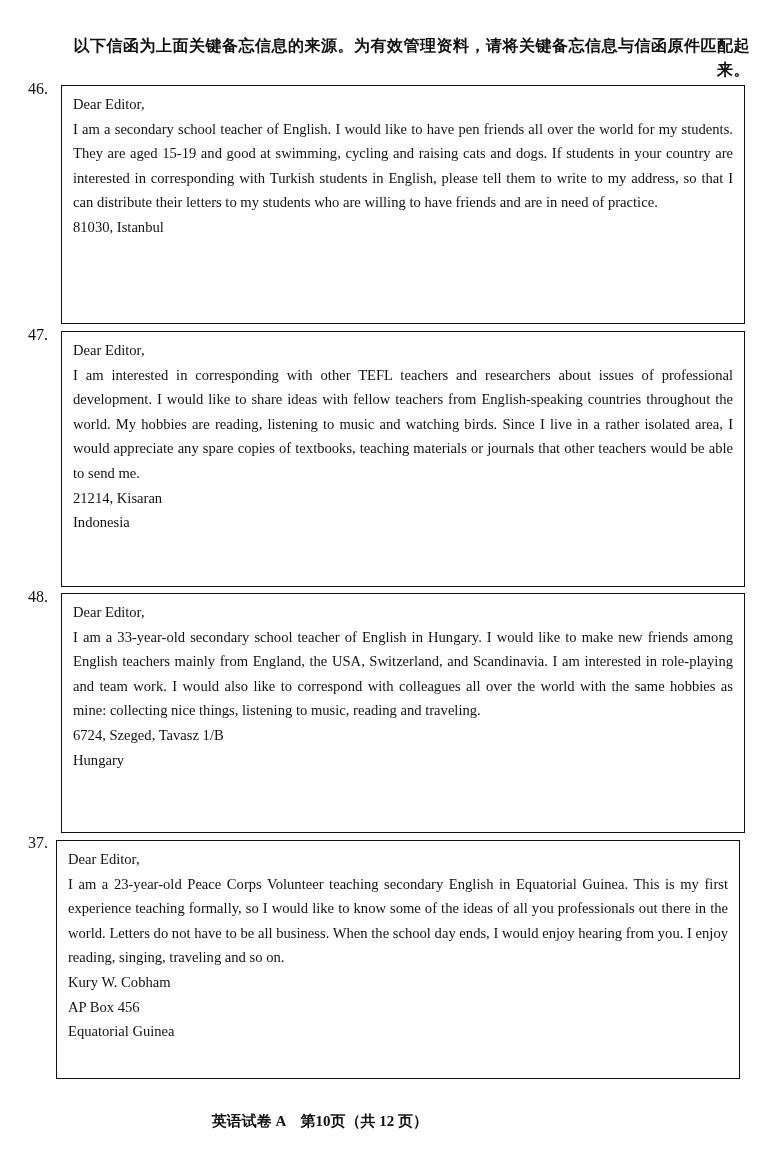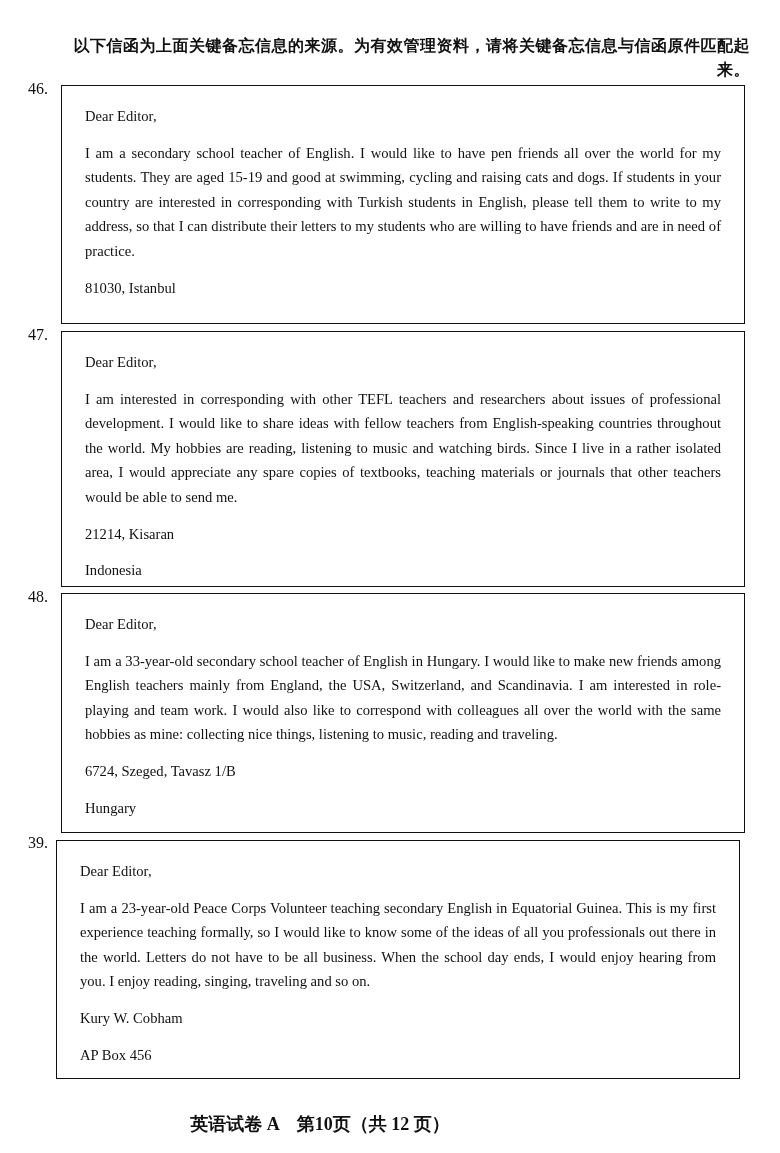--- a/index.html
+++ b/index.html
@@ -15,25 +15,25 @@
   }
   .qnum {
     position: absolute; left: 28px; font-size: 16px; font-weight: normal;
   }
   .letter {
     position: absolute; left: 61px; width: 660px;
     border: 1.5px solid #111;
     padding: 6px 11px 4px 11px;
     font-size: 14.6px; line-height: 24.6px;
   }
-  .letter p { margin: 12px; }
+  .letter p { margin: 0; }
   .body-text { text-align: justify; }
   .footer {
     position: absolute; left: 0; width: 640px; top: 1112px;
-    text-align: center; font-size: 18px; font-weight: bold;
+    text-align: center; font-size: 15px; font-weight: bold;
   }
 </style>
 </head>
 <body>
 
 <div class="intro">以下信函为上面关键备忘信息的来源。为有效管理资料，请将关键备忘信息与信函原件匹配起来。</div>
 
 <div class="qnum" style="top:80px;">46.</div>
 <div class="letter" style="top:85px; height:227px;">
   <p>Dear Editor,</p>
@@ -50,21 +50,22 @@
 </div>
 
 <div class="qnum" style="top:588px;">48.</div>
 <div class="letter" style="top:593px; height:228px;">
   <p>Dear Editor,</p>
   <p class="body-text">I am a 33-year-old secondary school teacher of English in Hungary. I would like to make new friends among English teachers mainly from England, the USA, Switzerland, and Scandinavia. I am interested in role-playing and team work. I would also like to correspond with colleagues all over the world with the same hobbies as mine: collecting nice things, listening to music, reading and traveling.</p>
   <p>6724, Szeged, Tavasz 1/B</p>
   <p>Hungary</p>
 </div>
 
-<div class="qnum" style="top:834px;">39.</div>
+<div class="qnum" style="top:834px;">37.</div>
 <div class="letter" style="top:840px; height:227px; left:56px;">
   <p>Dear Editor,</p>
   <p class="body-text">I am a 23-year-old Peace Corps Volunteer teaching secondary English in Equatorial Guinea. This is my first experience teaching formally, so I would like to know some of the ideas of all you professionals out there in the world. Letters do not have to be all business. When the school day ends, I would enjoy hearing from you. I enjoy reading, singing, traveling and so on.</p>
   <p>Kury W. Cobham</p>
   <p>AP Box 456</p>
+  <p>Equatorial Guinea</p>
 </div>
 
 <div class="footer">英语试卷 A　第10页（共 12 页）</div>
 
 </body></html>

